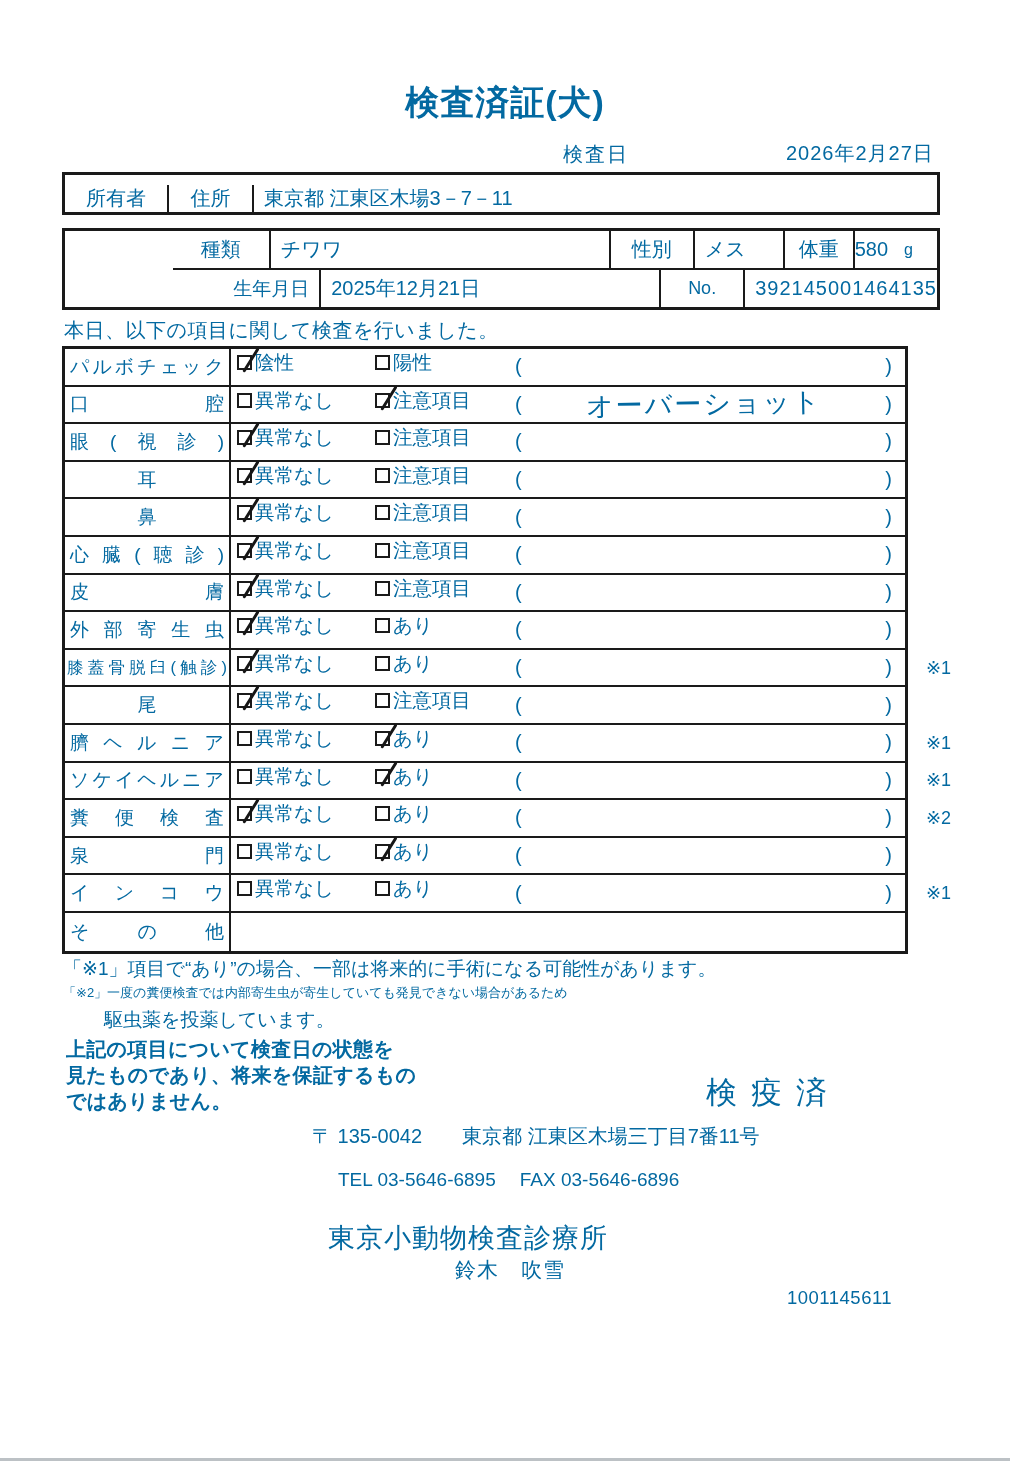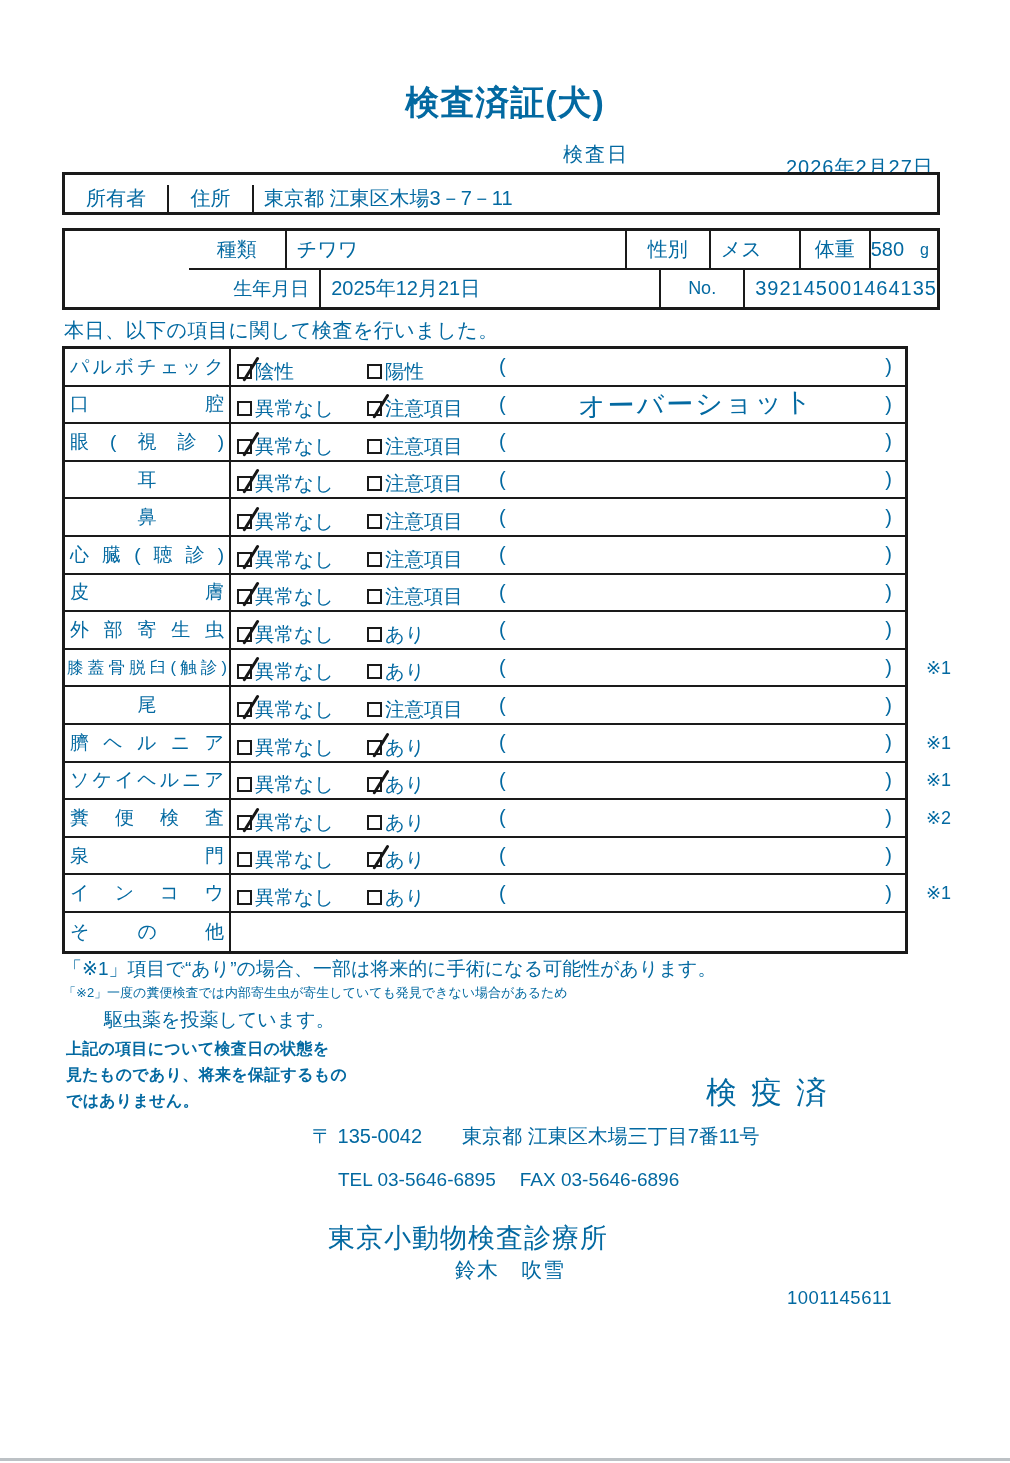--- a/index.html
+++ b/index.html
@@ -6,63 +6,63 @@
   .page{
     position:relative;width:1010px;height:1463px;margin:0 auto;
     background:#ffffff;color:#0369a1;
     font-family:"Liberation Sans","DejaVu Sans",sans-serif;
     overflow:hidden;
   }
   .abs{position:absolute;}
   
   .title{top:80px;left:0;width:100%;text-align:center;font-size:34px;font-weight:600;letter-spacing:1px;}
   .exam-date-label{top:141px;left:563px;font-size:20px;letter-spacing:2px;}
-  .exam-date-value{top:154px;left:786px;font-size:20px;letter-spacing:1px;}
+  .exam-date-value{top:140px;left:786px;font-size:20px;letter-spacing:1px;}
   
   .btable{box-sizing:border-box;border:3px solid #1a1a1a;display:flex;font-size:20px;background:#fff;align-items:flex-end;}
   .cell{box-sizing:border-box;display:flex;align-items:center;}
   .cell.center{justify-content:center;}
   .cell.rb{border-right:2px solid #1a1a1a;}
   .owner-table{top:172px;left:62px;width:878px;height:43px;}
   .species-table{top:228px;left:62px;width:878px;height:82px;flex-direction:column;}
   .sp-row{display:flex;flex:1;}
   .sp-row.bb{border-bottom:2px solid #1a1a1a;}
   .padl{padding-left:10px;}
-  .weight-cell{flex:1;justify-content:flex-end;padding-right:8px;}
+  .weight-cell{flex:1;justify-content:flex-end;padding-right:24px;}
   .weight-unit{font-size:16px;margin-left:16px;}
   .no-label{font-size:18px;}
   .no-value{letter-spacing:1px;}
   
   .intro{top:317px;left:64px;font-size:20px;font-weight:500;letter-spacing:0.5px;}
   
   .insp-table{top:346px;left:62px;width:846px;box-sizing:border-box;border:3px solid #1a1a1a;background:#fff;}
   .insp-row{display:flex;height:37.6px;border-bottom:2px solid #1a1a1a;position:relative;box-sizing:border-box;}
   .insp-row:last-child{border-bottom:none;}
   .row-label{width:166px;flex-shrink:0;box-sizing:border-box;border-right:2px solid #1a1a1a;
     display:flex;align-items:center;justify-content:space-between;padding:0 5px;font-size:19px;}
   .row-label.single{justify-content:center;}
   .row-label.tight{font-size:16.5px;padding:0 2px;}
-  .row-content{flex:1;display:flex;align-items:flex-end;position:relative;}
+  .row-content{flex:1;display:flex;align-items:flex-start;position:relative;gap:8px;}
   .opt{display:flex;align-items:center;font-size:19.5px;}
   .opt1{margin-left:6px;width:130px;}
   .opt2{width:132px;}
   .cb{width:15px;height:15px;box-sizing:border-box;border:2.2px solid #1a1a1a;margin-right:3px;
       position:relative;flex-shrink:0;background:#fff;}
   .tick{position:absolute;left:3px;bottom:-4px;width:3px;height:28px;background:#161616;
         transform:rotate(32deg);transform-origin:50% 100%;border-radius:2px;display:block;}
   .paren-wrap{flex:1;display:flex;align-items:center;height:100%;padding-right:13px;font-size:20px;}
   .paren-text{flex:1;text-align:center;}
   .handwr{font-size:27px;font-weight:500;letter-spacing:2px;transform:rotate(-1.2deg);}
   .row-note{position:absolute;right:-46px;top:50%;transform:translateY(-50%);font-size:18px;white-space:nowrap;}
   
   .fn1{top:956px;left:63px;font-size:19px;}
   .fn2{top:984px;left:63px;font-size:13px;}
   .fn3{top:1007px;left:104px;font-size:19px;}
   
-  .disclaimer{top:1036px;left:66px;font-size:16px;font-weight:700;line-height:26px;letter-spacing:0.3px;}
+  .disclaimer{top:1036px;left:66px;font-size:20px;font-weight:700;line-height:26px;letter-spacing:0.3px;}
   .stamp{top:1072px;left:706px;font-size:31px;letter-spacing:14px;font-weight:500;}
   
   .postal-line{top:1123px;left:312px;font-size:20px;}
   .postal-code{margin-right:40px;}
   .tel-line{top:1169px;left:338px;font-size:19px;}
   .tel{margin-right:24px;}
   .clinic-name{top:1220px;left:328px;font-size:27px;letter-spacing:1px;}
   .vet-name{top:1256px;left:455px;font-size:21px;letter-spacing:1px;}
   .doc-number{top:1287px;left:787px;font-size:18.5px;letter-spacing:0.5px;}
   .scanline{left:0;right:0;bottom:2px;height:3px;background:#bcc1c5;}

